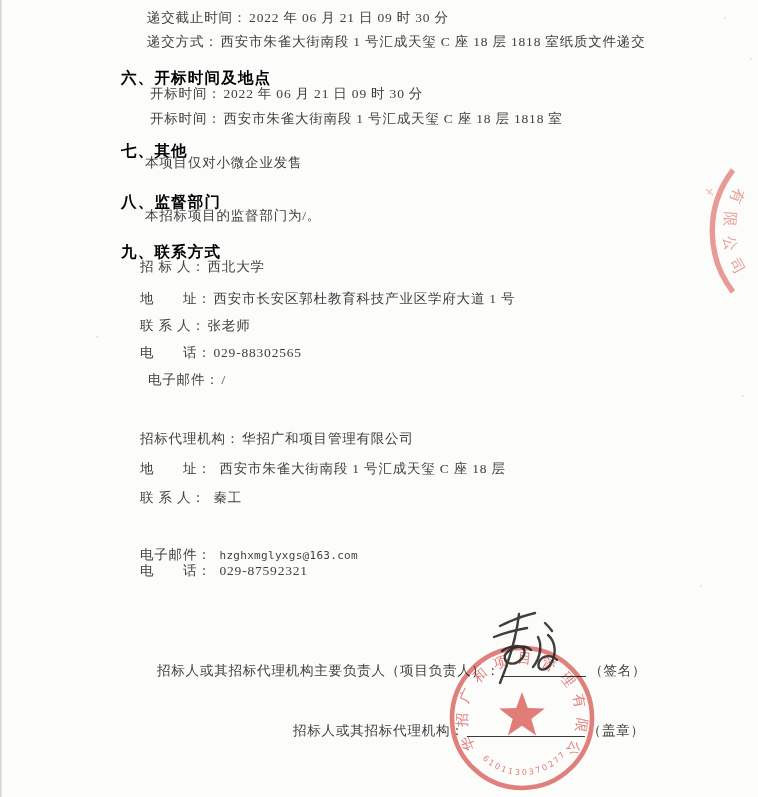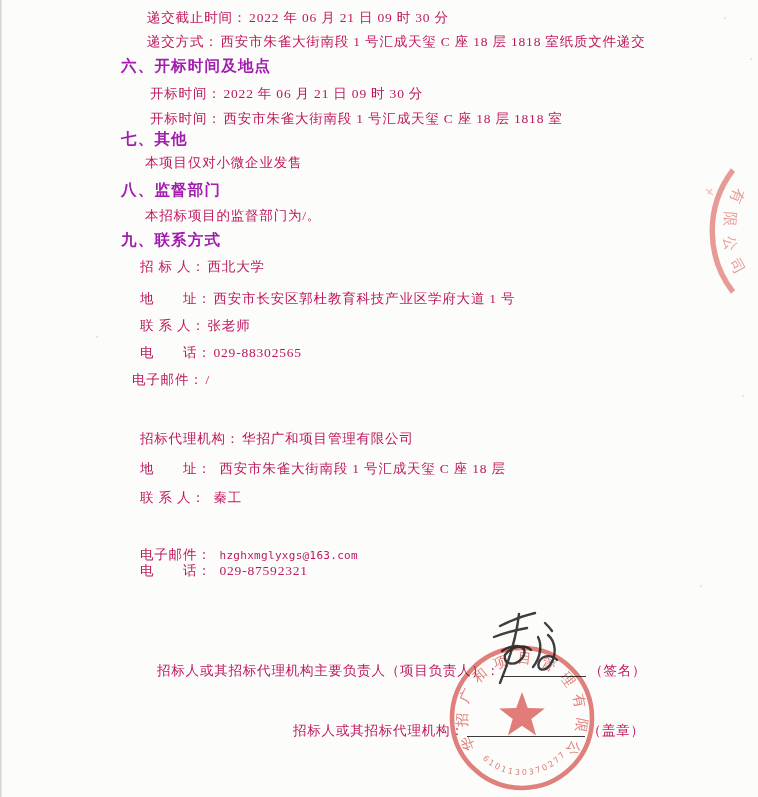--- a/index.html
+++ b/index.html
@@ -14,48 +14,49 @@
   .edge-left{
     position:absolute;left:0;top:0;width:2px;height:797px;
     background:linear-gradient(to right,#cfcfcd,#efefee);
   }
   .line{
     position:absolute;
     white-space:nowrap;
     font-size:13.5px;
     line-height:17px;
     letter-spacing:0.8px;
-    color:#be185d;
+    color:#404040;
   }
   .heading{
     font-size:15.5px;
     font-weight:700;
     letter-spacing:1.2px;
-    color:#a21caf;
+    color:#000000;
+    margin-top:12px;
   }
   .lbl{display:inline-block;}
   .val{margin-left:2px;}
   .val-gap{margin-left:8px;}
   .mono{font-family:"DejaVu Sans Mono","Liberation Mono",monospace;font-size:11px;letter-spacing:0.3px;}
   
   .l-deadline{top:9px;left:147px;}
   .l-method{top:33px;left:147px;}
   .l-h6{top:57px;left:121px;}
   .l-opentime{top:85px;left:150px;}
   .l-openplace{top:110px;left:150px;}
   .l-h7{top:130px;left:121px;}
   .l-other{top:154px;left:145px;}
   .l-h8{top:181px;left:121px;text-align:right;}
   .l-superv{top:207px;left:145px;}
   .l-h9{top:231px;left:121px;}
   .l-tname{top:258px;left:140px;}
   .l-taddr{top:290px;left:140px;}
   .l-tperson{top:317px;left:140px;}
   .l-tphone{top:344px;left:140px;}
-  .l-temail{top:371px;left:132px;text-align:right;}
+  .l-temail{top:371px;left:148px;text-align:right;}
   .l-aorg{top:430px;left:140px;}
   .l-aaddr{top:460px;left:140px;}
   .l-aperson{top:489px;left:140px;}
   .l-aphone{top:517px;left:140px;margin-top:45px;}
   .l-aemail{top:546px;left:140px;}
   .l-sign1{top:662px;left:157px;}
   .l-sign2{top:722px;left:293px;}
   .uline{
     display:inline-block;
     border-bottom:1.4px solid #3a3a3a;

